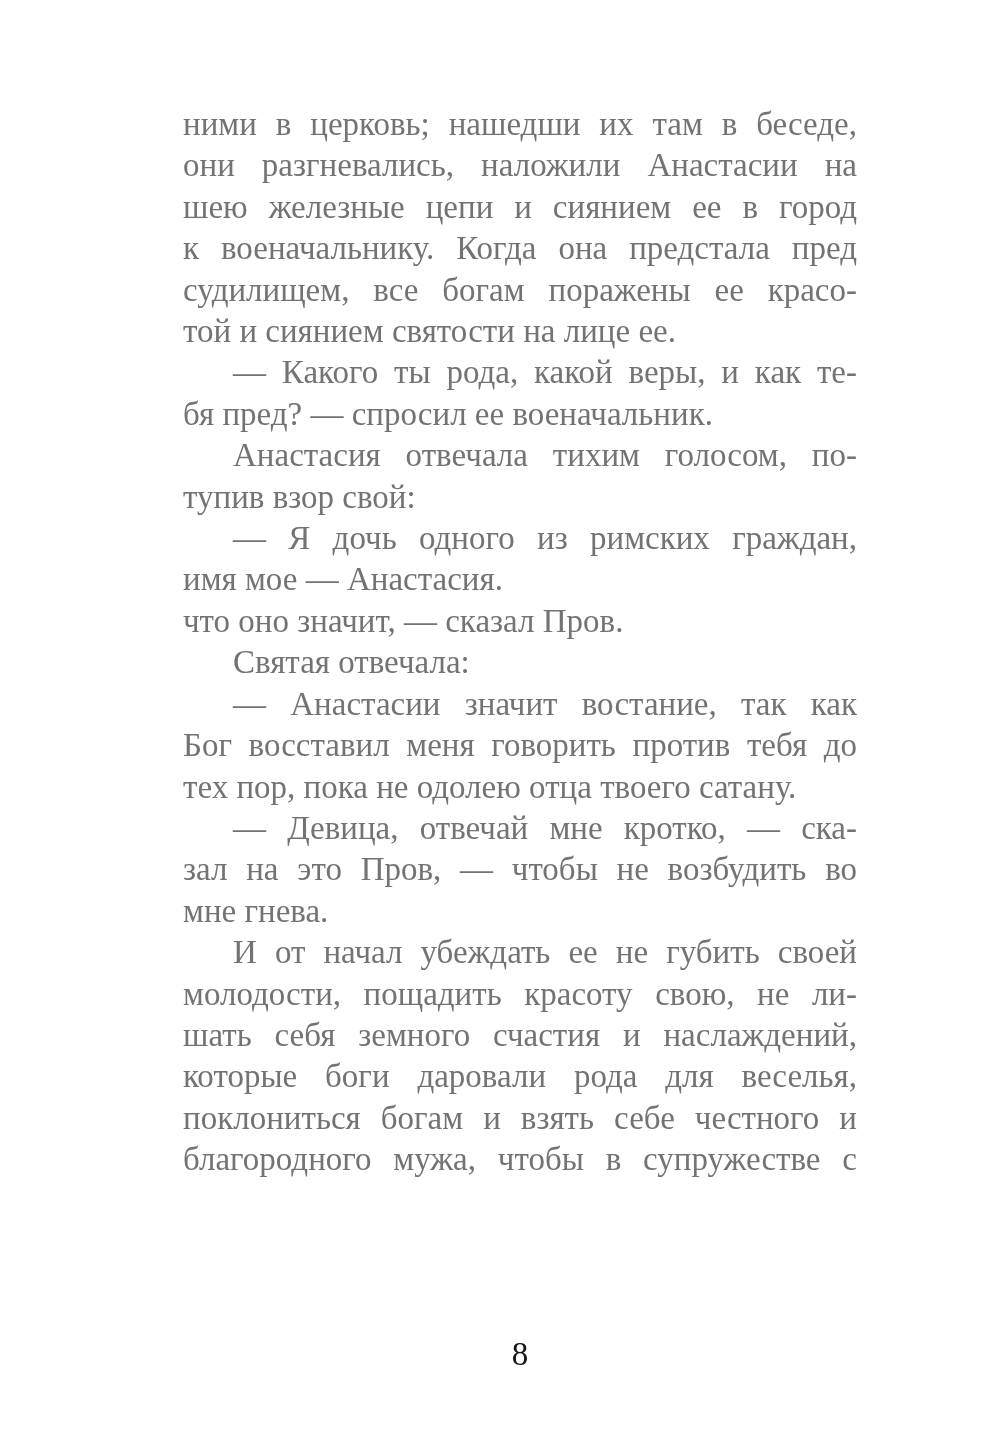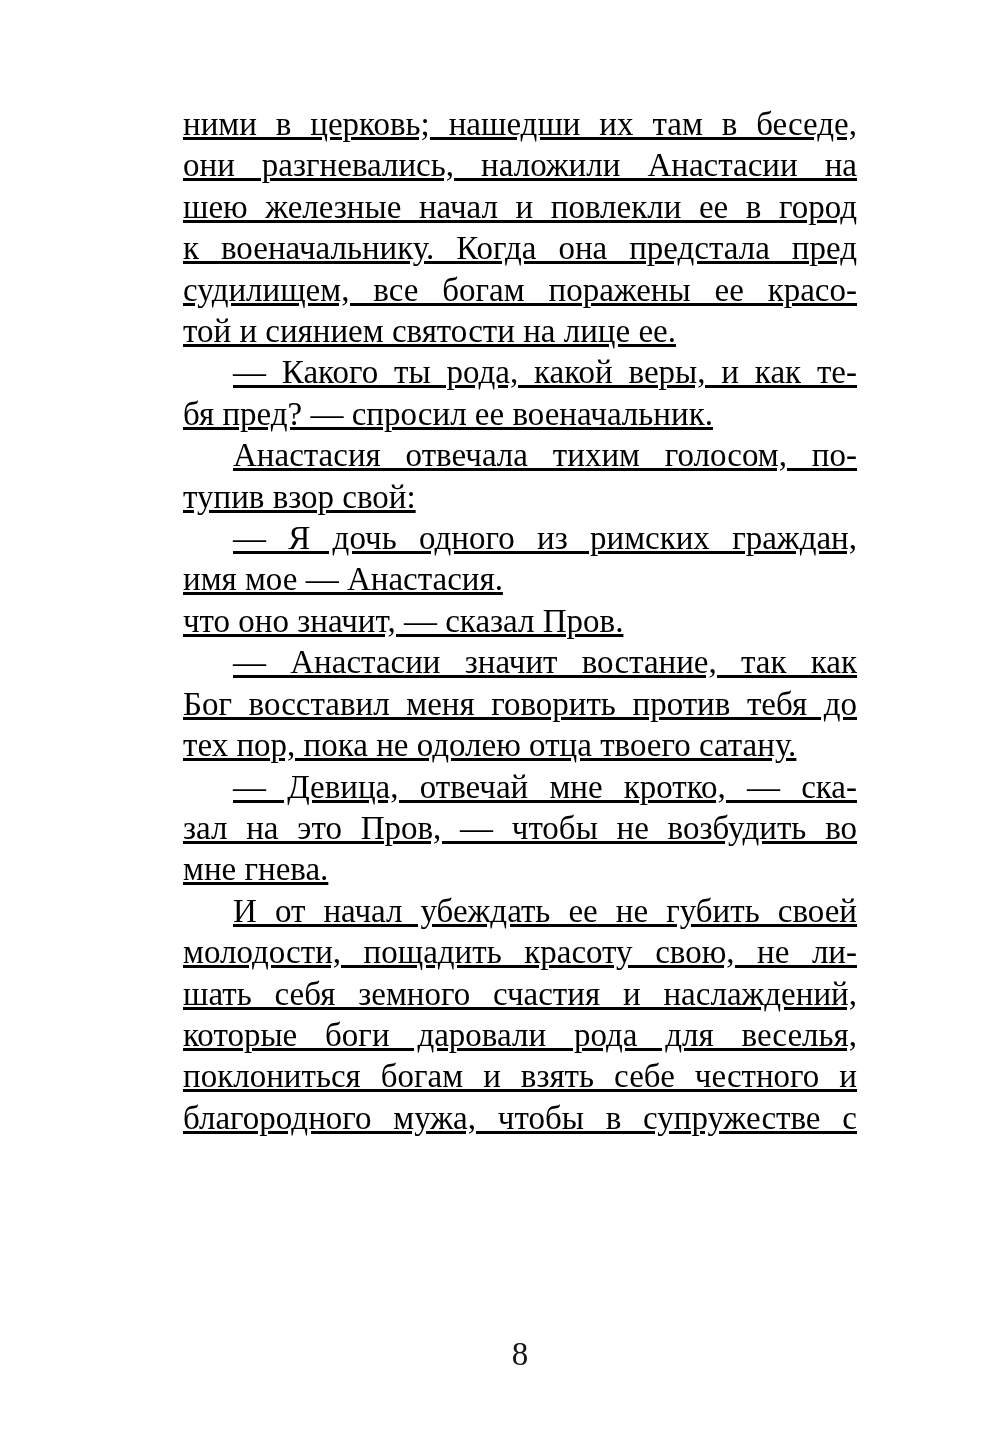--- a/index.html
+++ b/index.html
@@ -15,22 +15,21 @@
     overflow: hidden;
     font-family: "Liberation Serif", "DejaVu Serif", serif;
   }
   .text-block {
     position: absolute;
     left: 183px;
     top: 104px;
     width: 674px;
     font-size: 33px;
     line-height: 41.4px;
-    color: #000000;
-    text-decoration: underline;
+    color: #737373;
   }
   .text-line {
     text-align: justify;
     text-align-last: justify;
   }
   .text-line.no-justify-last {
     text-align-last: auto;
   }
   .text-line.para-indent {
     text-indent: 50px;
@@ -46,31 +45,32 @@
     color: #151515;
   }
 </style>
 </head>
 <body>
 
 <div class="book-page">
   <div class="text-block" id="text-block">
       <div class="text-line">ними в церковь; нашедши их там в беседе,</div>
       <div class="text-line">они разгневались, наложили Анастасии на</div>
-      <div class="text-line">шею железные начал и повлекли ее в город</div>
+      <div class="text-line">шею железные цепи и сиянием ее в город</div>
       <div class="text-line">к военачальнику. Когда она предстала пред</div>
       <div class="text-line">судилищем, все богам поражены ее красо-</div>
       <div class="text-line no-justify-last">той и сиянием святости на лице ее.</div>
       <div class="text-line para-indent">— Какого ты рода, какой веры, и как те-</div>
       <div class="text-line no-justify-last">бя пред? — спросил ее военачальник.</div>
       <div class="text-line para-indent">Анастасия отвечала тихим голосом, по-</div>
       <div class="text-line no-justify-last">тупив взор свой:</div>
       <div class="text-line para-indent">— Я дочь одного из римских граждан,</div>
       <div class="text-line no-justify-last">имя мое — Анастасия.</div>
       <div class="text-line no-justify-last">что оно значит, — сказал Пров.</div>
+      <div class="text-line no-justify-last para-indent">Святая отвечала:</div>
       <div class="text-line para-indent">— Анастасии значит востание, так как</div>
       <div class="text-line">Бог восставил меня говорить против тебя до</div>
       <div class="text-line no-justify-last">тех пор, пока не одолею отца твоего сатану.</div>
       <div class="text-line para-indent">— Девица, отвечай мне кротко, — ска-</div>
       <div class="text-line">зал на это Пров, — чтобы не возбудить во</div>
       <div class="text-line no-justify-last">мне гнева.</div>
       <div class="text-line para-indent">И от начал убеждать ее не губить своей</div>
       <div class="text-line">молодости, пощадить красоту свою, не ли-</div>
       <div class="text-line">шать себя земного счастия и наслаждений,</div>
       <div class="text-line">которые боги даровали рода для веселья,</div>

